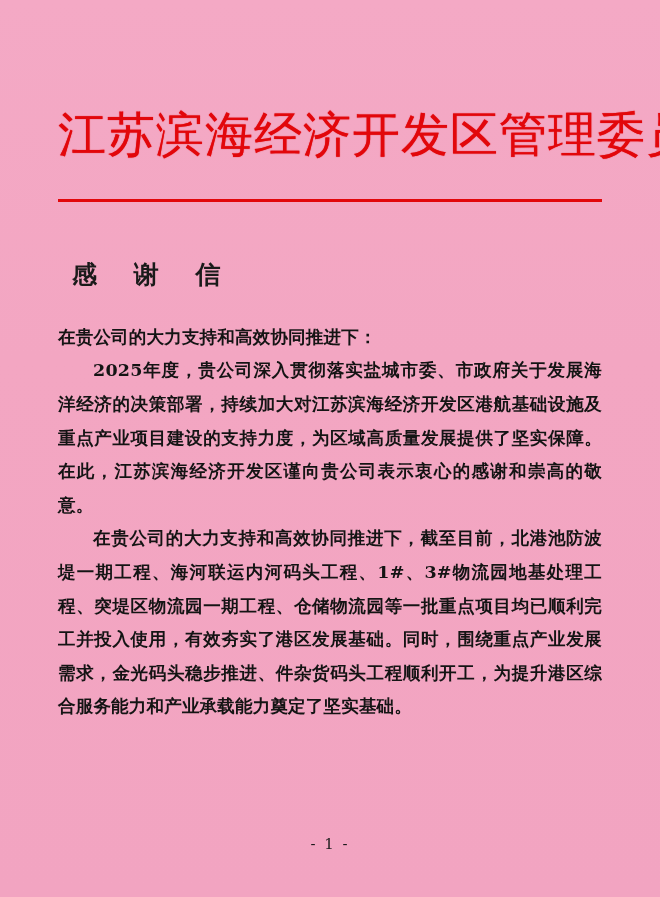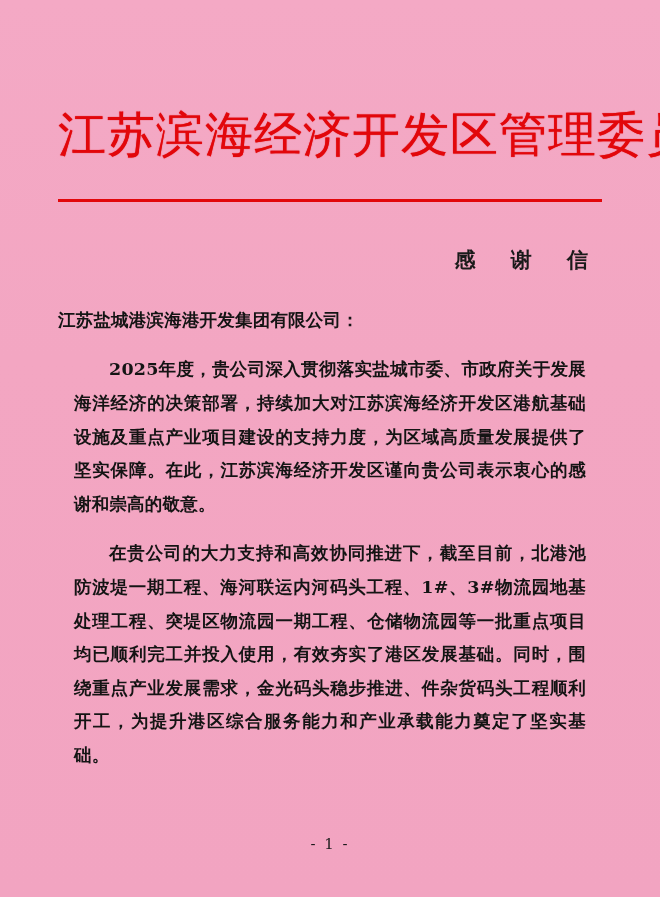--- a/index.html
+++ b/index.html
@@ -35,44 +35,44 @@
     font-family: "DejaVu Serif", "Liberation Serif", serif;
     text-shadow: 0 0 1px #e2070b;
   }
   .rule {
     margin-top: 38px;
     height: 3px;
     background: #e2070b;
     width: 100%;
   }
   .doc-title {
-    text-align: right;
-    margin-top: 44px;
-    font-size: 21px;
+    text-align: left;
+    margin-top: 56px;
+    font-size: 25px;
     font-weight: bold;
     letter-spacing: 14px;
     color: #1a1a1a;
     text-indent: 14px;
     font-family: "DejaVu Serif", "Liberation Serif", serif;
   }
   .body-text {
     margin-top: 30px;
     font-size: 17.5px;
     line-height: 1.92;
     color: #141414;
     letter-spacing: 0.2px;
     text-align: justify;
     font-weight: bold;
     font-family: "DejaVu Serif", "Liberation Serif", serif;
   }
   .salutation {
     margin: 0 0 0 0;
   }
   .para {
-    margin: 16px;
+    margin: 0;
     text-indent: 2em;
   }
   .page-number {
     position: absolute;
     left: 0;
     right: 0;
     bottom: 44px;
     text-align: center;
     font-size: 15px;
     color: #1a1a1a;
@@ -86,20 +86,20 @@
 <div class="page">
 
   <div class="letterhead">
     <div class="letterhead-title">江苏滨海经济开发区管理委员会</div>
     <div class="rule"></div>
   </div>
 
   <div class="doc-title">感 谢 信</div>
 
   <div class="body-text">
-    <p class="salutation">江苏盐城港滨海港开发集团有限公司：</p>
+    <p class="salutation">在贵公司的大力支持和高效协同推进下：</p>
     <p class="para">2025年度，贵公司深入贯彻落实盐城市委、市政府关于发展海洋经济的决策部署，持续加大对江苏滨海经济开发区港航基础设施及重点产业项目建设的支持力度，为区域高质量发展提供了坚实保障。在此，江苏滨海经济开发区谨向贵公司表示衷心的感谢和崇高的敬意。</p>
     <p class="para">在贵公司的大力支持和高效协同推进下，截至目前，北港池防波堤一期工程、海河联运内河码头工程、1#、3#物流园地基处理工程、突堤区物流园一期工程、仓储物流园等一批重点项目均已顺利完工并投入使用，有效夯实了港区发展基础。同时，围绕重点产业发展需求，金光码头稳步推进、件杂货码头工程顺利开工，为提升港区综合服务能力和产业承载能力奠定了坚实基础。</p>
   </div>
 
   <div class="page-number">- 1 -</div>
 
 </div>
 
 </body></html>

